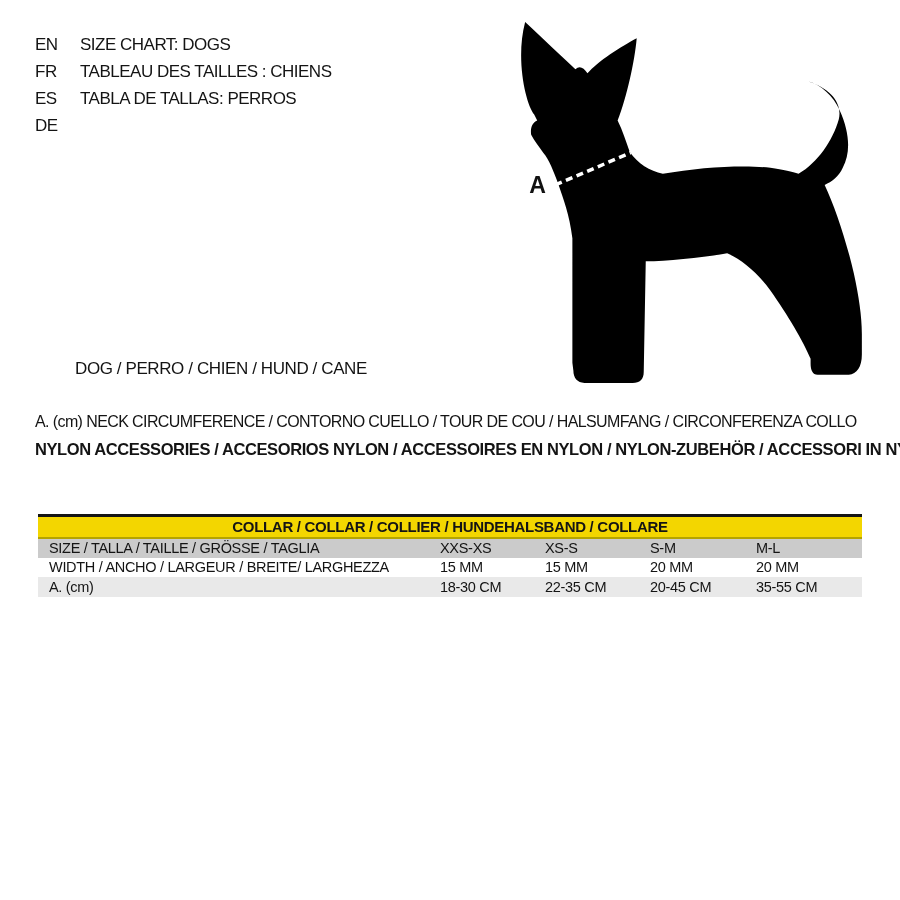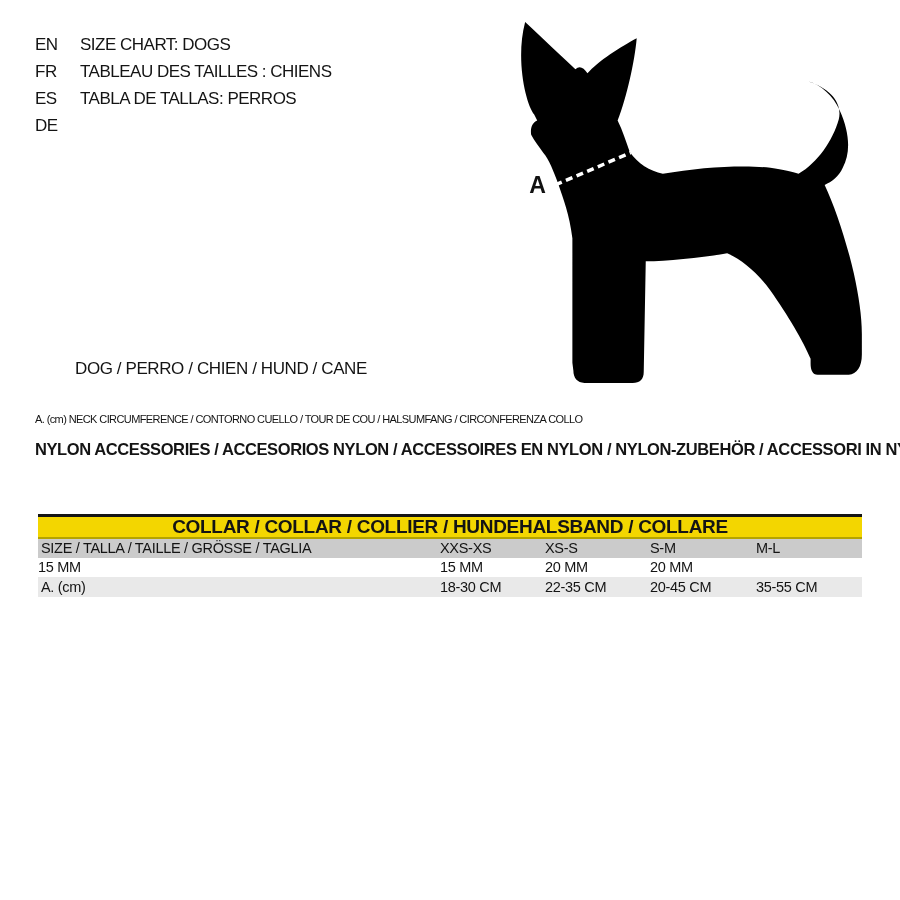--- a/index.html
+++ b/index.html
@@ -12,30 +12,30 @@
   .lang-block{position:absolute;left:35px;top:31px;}
   .lang-row{display:grid;grid-template-columns:45px auto;height:27px;line-height:27px;
     font-size:17px;font-weight:500;letter-spacing:-0.5px;white-space:nowrap;}
   
   .dog-wrap{position:absolute;left:498px;top:8px;width:392px;height:392px;}
   .dog-wrap svg{display:block;width:100%;height:100%;}
   .a-label{font-family:"Liberation Sans", sans-serif;font-weight:bold;font-size:23px;fill:#111;}
   
   .caption{position:absolute;left:35px;white-space:nowrap;}
   .dog-line{top:359px;font-size:17px;font-weight:500;letter-spacing:-0.4px;margin-left:40px;}
-  .measure-line{top:413px;font-size:11px;font-weight:500;letter-spacing:-0.6px;}
+  .measure-line{top:413px;font-size:16px;font-weight:500;letter-spacing:-0.6px;}
   .material-line{top:440px;font-size:16.5px;font-weight:bold;letter-spacing:-0.4px;}
   
   .size-table{position:absolute;left:38px;top:514px;width:824px;font-size:14.5px;letter-spacing:-0.3px;}
   .size-table .title-bar{
     box-sizing:border-box;height:25px;line-height:20px;
     border-top:3px solid #151515;border-bottom:2px solid #b4a400;
-    background:#f3d600;text-align:center;font-weight:bold;font-size:19px;}
+    background:#f3d600;text-align:center;font-weight:bold;font-size:15px;}
   .trow{display:grid;grid-template-columns:402px 105px 105px 106px 106px;align-items:center;}
-  .trow .lbl{padding-left:3px;text-align:left;}
+  .trow .lbl{padding-left:11px;text-align:left;}
   .trow .val{}
   .row-size{background:#cbcbcb;height:19px;line-height:19px;}
   .row-width{background:#ffffff;height:19px;line-height:19px;}
   .row-a{background:#e9e9e9;height:20px;line-height:20px;}
 </style>
 </head>
 <body>
 
 <div class="lang-block">
   <div class="lang-row">
@@ -109,20 +109,21 @@
 
   <div class="trow row-size">
     <span class="lbl">SIZE / TALLA / TAILLE / GRÖSSE / TAGLIA</span>
     <span class="val">XXS-XS</span>
     <span class="val">XS-S</span>
     <span class="val">S-M</span>
     <span class="val">M-L</span>
   </div>
 
   <div class="trow row-width">
+    <span class="lbl">WIDTH / ANCHO / LARGEUR / BREITE/ LARGHEZZA</span>
     <span class="val">15 MM</span>
     <span class="val">15 MM</span>
     <span class="val">20 MM</span>
     <span class="val">20 MM</span>
   </div>
 
   <div class="trow row-a">
     <span class="lbl">A. (cm)</span>
     <span class="val">18-30 CM</span>
     <span class="val">22-35 CM</span>

